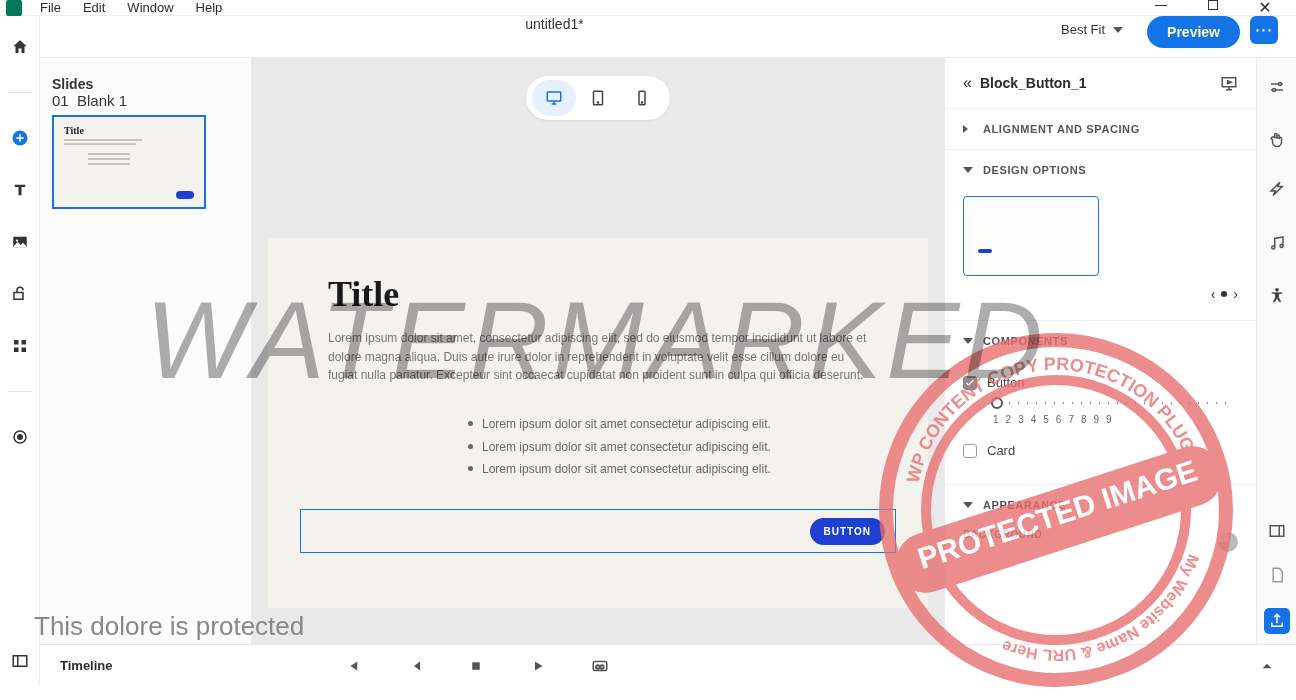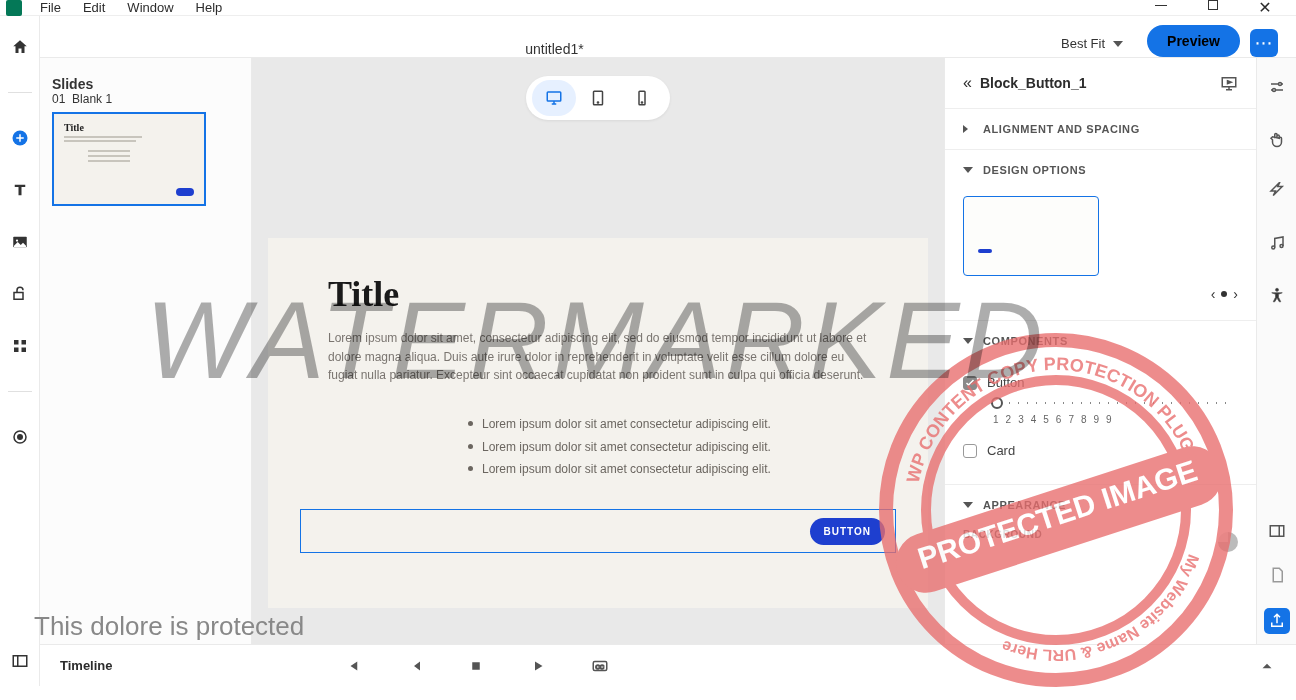--- a/index.html
+++ b/index.html
@@ -21,33 +21,33 @@
   
   .tool-rail { width: 40px; border-right: 1px solid #eaeaea; display: flex; flex-direction: column; align-items: center; padding-top: 20px; gap: 30px; background:#fff; }
   .tool-btn { width: 22px; height: 22px; display: flex; align-items: center; justify-content: center; color:#333; cursor:pointer; }
   .tool-btn.blue svg { color: #1473e6; }
   .tool-sep { width: 24px; height: 1px; background: #e0e0e0; margin: 4px 0; }
 
   
   .center-wrap { flex: 1; display: flex; flex-direction: column; min-width: 0; }
 
   
-  .title-row { height: 42px; display: flex; align-items: flex-end; padding: 0 18px; border-bottom: 1px solid #eaeaea; background:#fff; }
+  .title-row { height: 42px; display: flex; align-items: flex-start; padding: 0 18px; border-bottom: 1px solid #eaeaea; background:#fff; }
   .doc-title { flex: 1; text-align: center; font-size: 14px; color: #333; }
   .zoom-select { display: flex; align-items: center; gap: 8px; padding: 6px 10px; cursor: pointer; color:#333; }
-  .preview-btn { background: #1473e6; color: #000000; font-weight: 600; padding: 8px 20px; border-radius: 18px; margin-left: 14px; cursor: pointer; font-size: 14px; }
+  .preview-btn { background: #1473e6; color: #fef9c3; font-weight: 600; padding: 8px 20px; border-radius: 18px; margin-left: 14px; cursor: pointer; font-size: 14px; }
   .options-btn { width: 28px; height: 28px; background: #1473e6; color: #fff; border-radius: 6px; display:flex; align-items:center; justify-content:center; margin-left:10px; cursor:pointer; font-size:18px; letter-spacing:1px; }
 
   
   .main-row { flex: 1; display: flex; min-height: 0; }
 
   
   .slides-panel { width: 212px; border-right: 1px solid #eaeaea; background: #fcfcfc; padding: 18px 12px; }
   .slides-panel h3 { font-size: 14px; font-weight: 600; color: #333; }
-  .slide-label { font-size: 12px; color: #333; margin-bottom: 6px; }
+  .slide-label { font-size: 15px; color: #333; margin-bottom: 6px; }
   .slide-thumb { width: 154px; height: 94px; border: 2px solid #1473e6; background: #f4f2ed; padding: 8px 10px; cursor:pointer; position:relative; }
   .thumb-title { font-family: Georgia, serif; font-size: 10px; font-weight: 600; color:#222; }
   .thumb-lines { margin-top: 3px; }
   .thumb-lines div { height: 2px; background: #c8c5bd; margin-bottom: 2px; }
   .thumb-lines div:nth-child(1){ width: 60%; }
   .thumb-lines div:nth-child(2){ width: 55%; }
   .thumb-bullets { margin-top: 8px; margin-left: 24px; }
   .thumb-bullets div { height: 2px; background: #c8c5bd; margin-bottom: 3px; width: 40%; }
   .thumb-btn { position: absolute; right: 10px; bottom: 8px; width: 18px; height: 8px; border-radius: 5px; background: #1e3fcf; }
 

